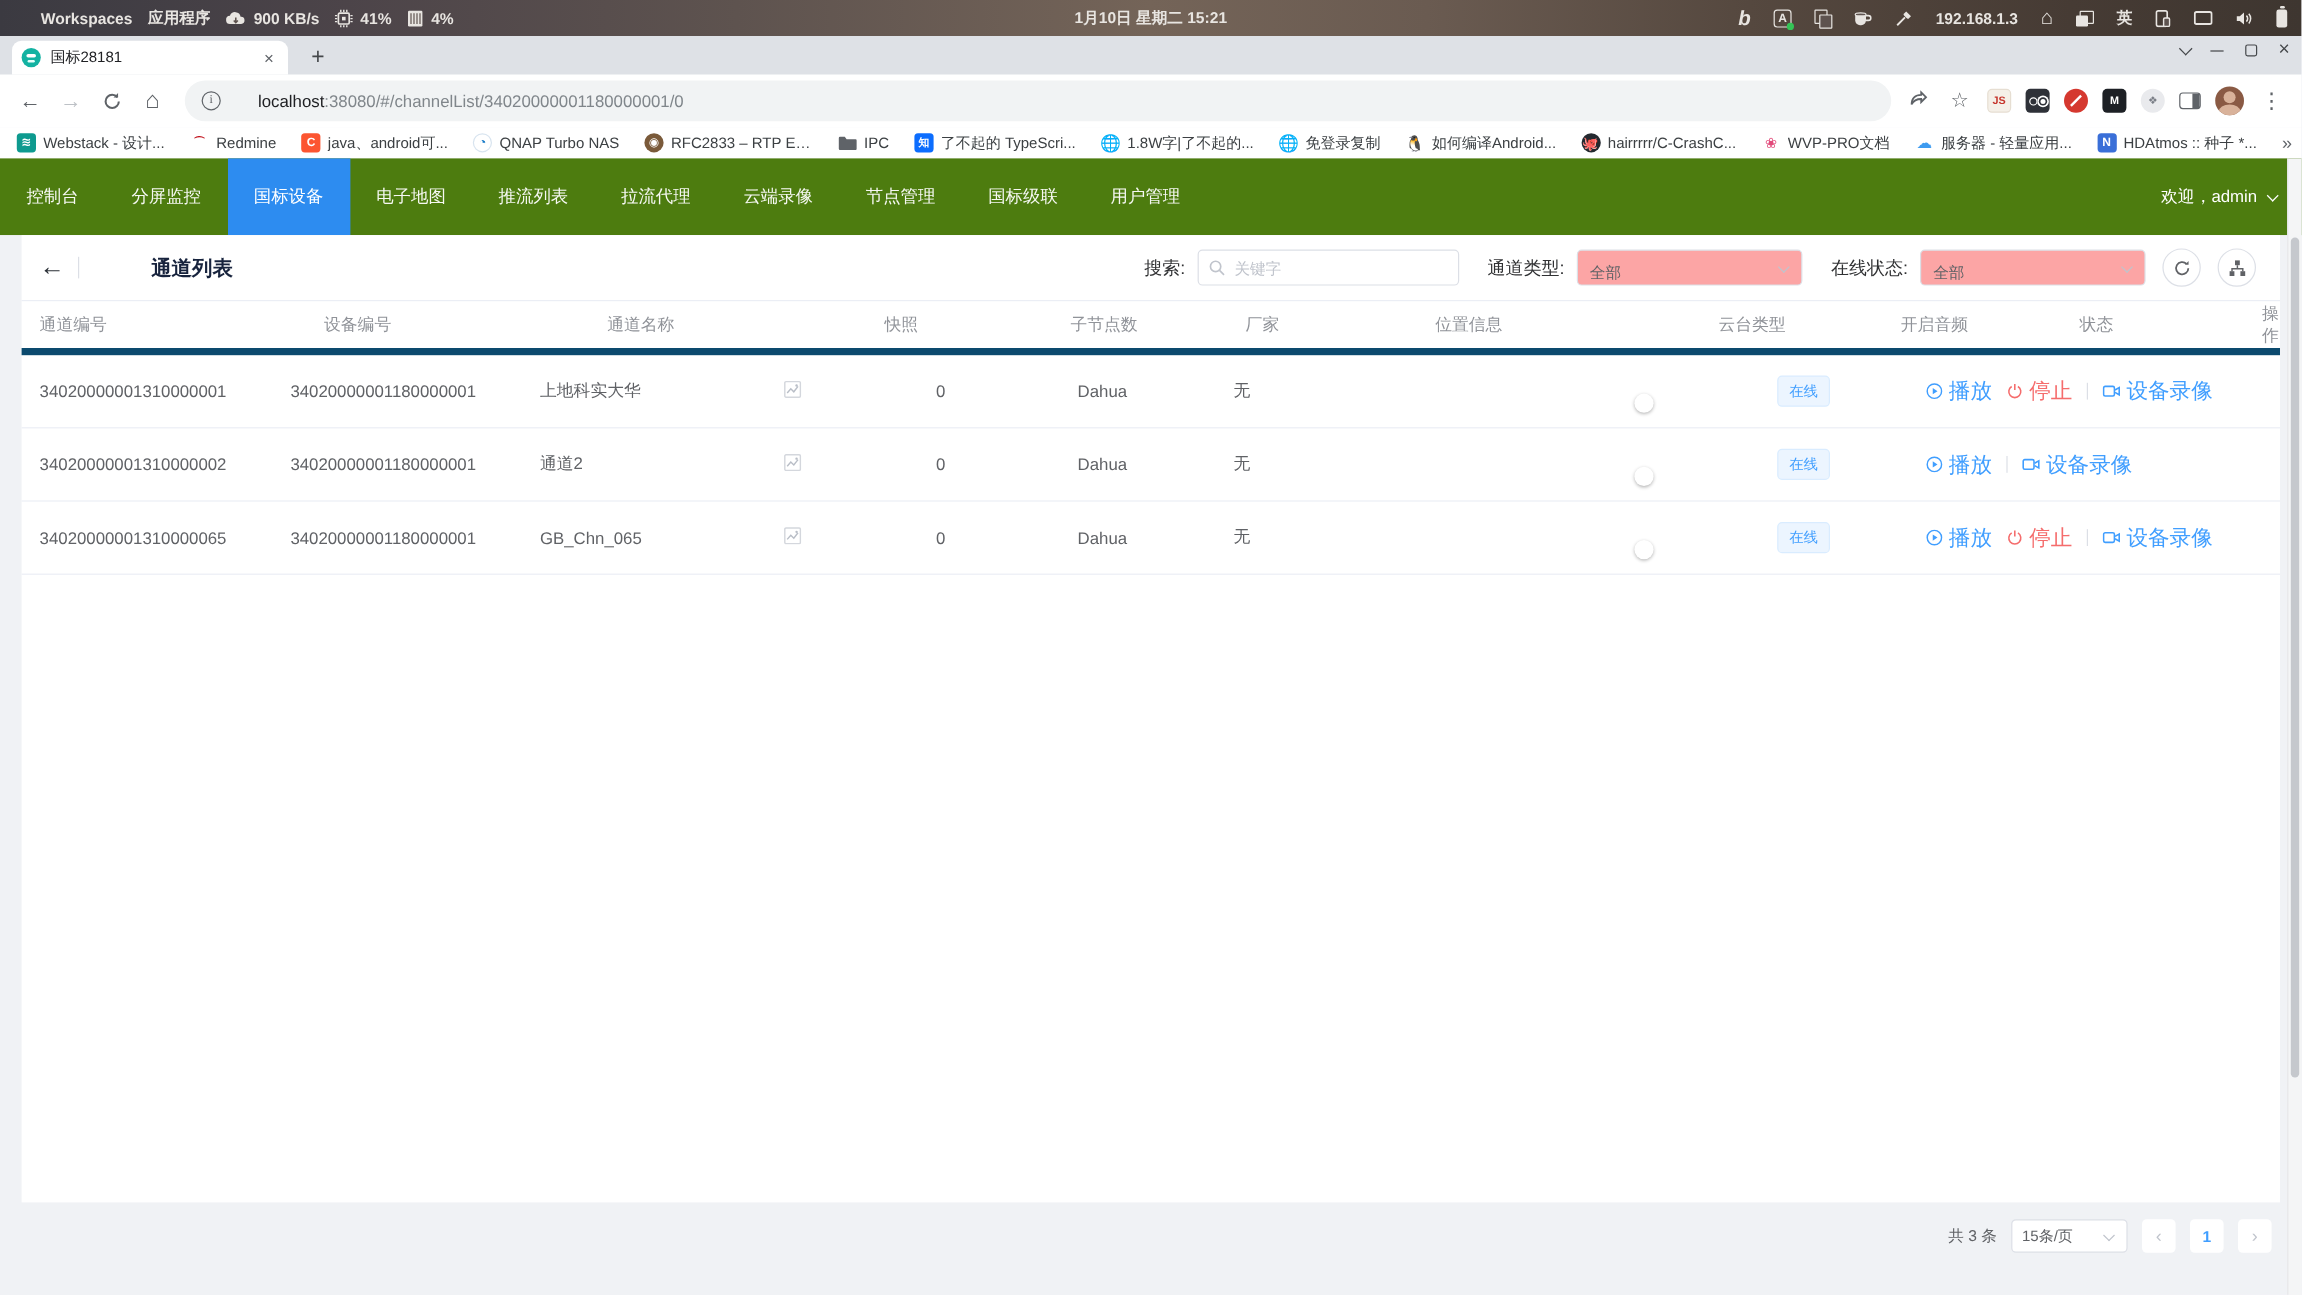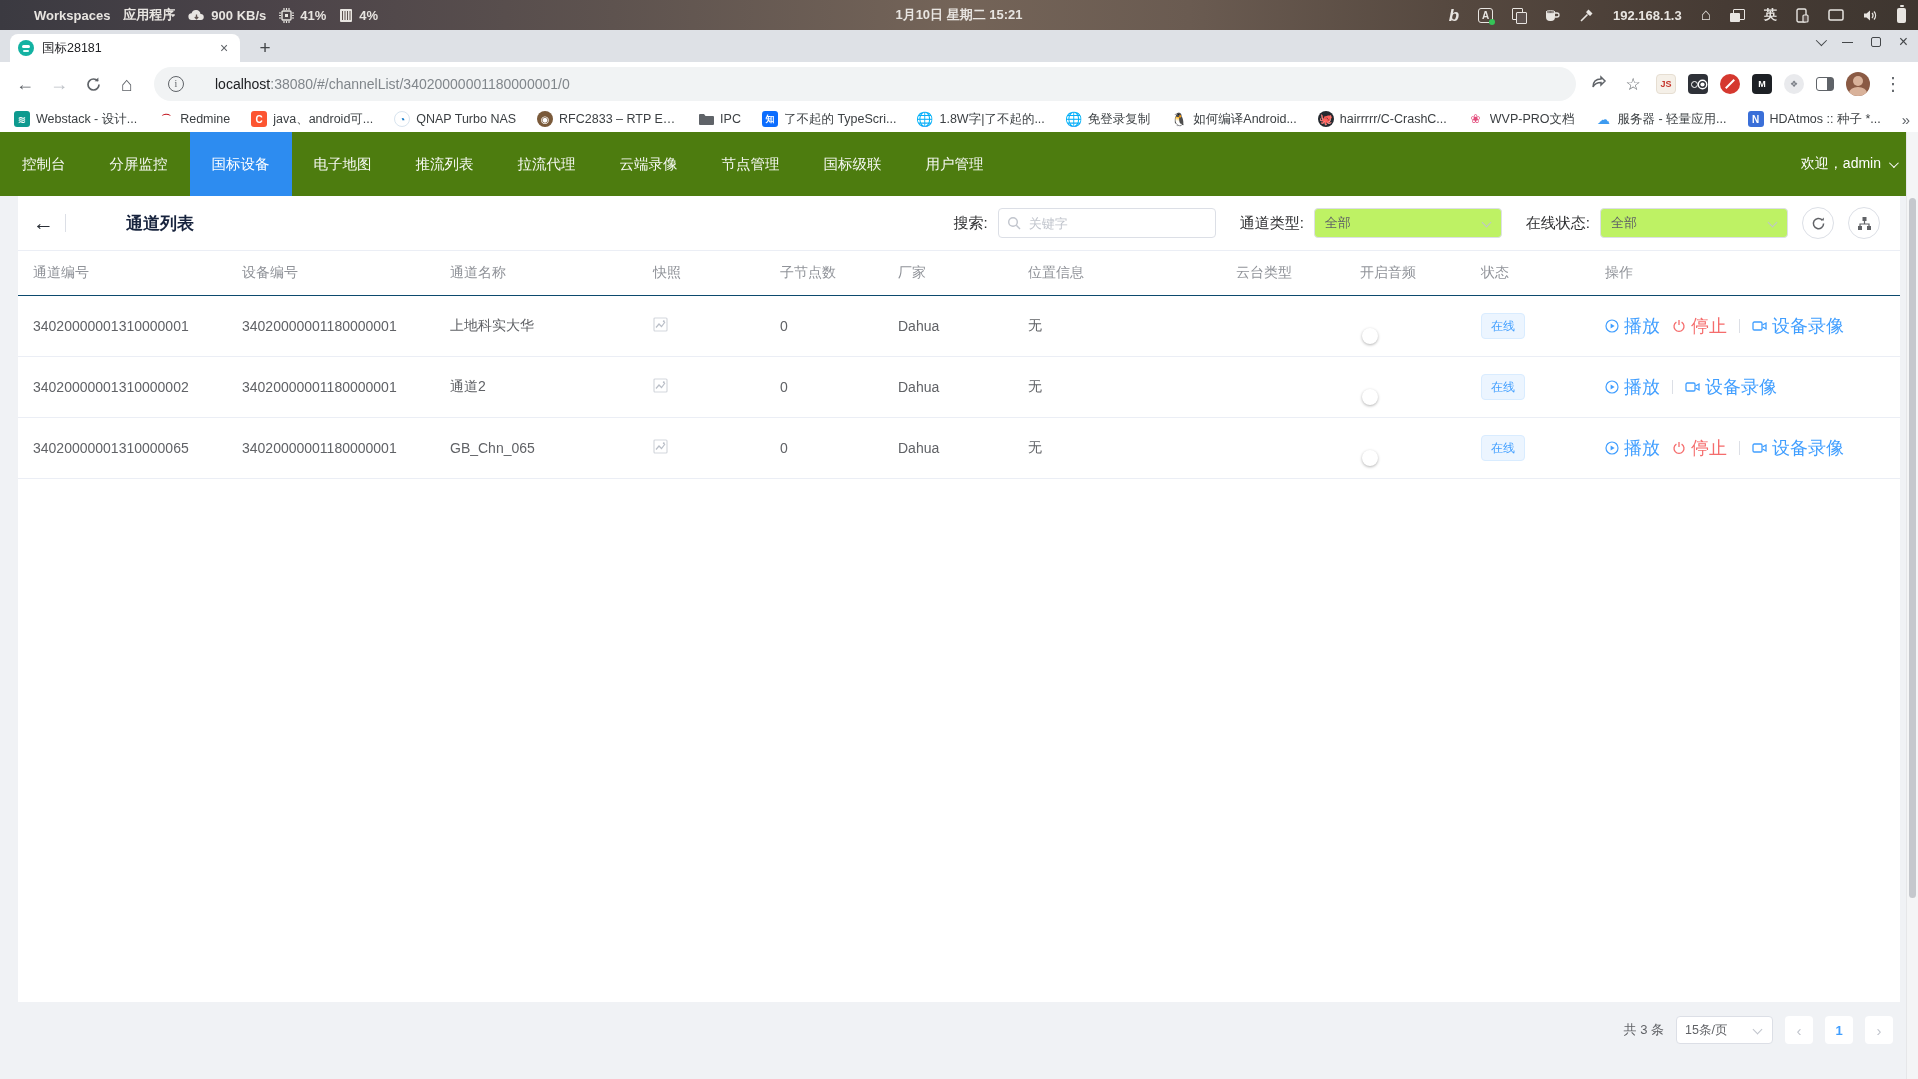--- a/index.html
+++ b/index.html
@@ -87,27 +87,27 @@
   .panel-header { height:54px; display:flex; align-items:center; padding:0 20px 0 15px; }
   .back-arrow { font-size:21px; color:#2a2f36; width:30px; cursor:pointer; }
   .vdiv { width:1px; height:18px; background:#dcdfe6; margin:0 12px 0 2px; }
   .page-title { font-size:17px; font-weight:700; color:#17233d;margin-left:48px; }
   .hdr-controls { margin-left:auto; display:flex; align-items:center; gap:10px; }
   .ctl-label { font-size:15px; color:#303133; margin-left:14px; }
   .inputwrap { position:relative; }
   .kw-input { width:218px; height:30px; border:1px solid #dcdfe6; border-radius:4px; padding:0 10px 0 30px; font-size:13px; color:#606266; outline:none; background:#fff; }
   .kw-input::placeholder { color:#c0c4cc; }
   .in-search { position:absolute; left:9px; top:8px; }
-  .selbox { width:188px; height:30px; border:1px solid #dcdfe6; border-radius:4px; position:relative; display:flex; align-items:center; padding:0 26px 0 10px; font-size:13px; color:#606266; background:#bef264; cursor:pointer; }
+  .selbox { width:188px; height:30px; border:1px solid #dcdfe6; border-radius:4px; position:relative; display:flex; align-items:flex-end; padding:0 26px 0 10px; font-size:13px; color:#606266; background:#fca5a5; cursor:pointer; }
   .selbox .caret, .psize .caret { position:absolute; right:11px; top:10px; width:7px; height:7px; border-right:1.4px solid #c0c4cc; border-bottom:1.4px solid #c0c4cc; transform:rotate(45deg); }
   .roundbtn { width:32px; height:32px; border:1px solid #dcdfe6; border-radius:50%; background:#fff; display:flex; align-items:center; justify-content:center; cursor:pointer; margin-left:4px; }
 
   
   .grid-row { display:grid; grid-template-columns:209px 208px 203px 127px 118px 130px 208px 124px 121px 124px 1fr; align-items:center; padding-left:15px; }
-  .thead { height:46px; border-top:1px solid #ebeef5; border-bottom:1px solid #0c4a6e; color:#909399; font-size:14px; font-weight:400; }
+  .thead { height:46px; border-top:1px solid #ebeef5; border-bottom:6px solid #0c4a6e; color:#909399; font-size:14px; font-weight:400;gap:28px; }
   .trow { height:61px; border-bottom:1px solid #ebeef5; color:#606266; font-size:14px; }
   .tag-online { display:inline-block; height:26px; line-height:24px; padding:0 9px; font-size:12px; color:#409eff; background:#ecf5ff; border:1px solid #d9ecff; border-radius:4px; }
   .switch { width:40px; height:20px; border-radius:10px; background:#e3e6ec; position:relative; cursor:pointer; box-shadow:inset 0 0 2px rgba(0,0,0,.08); }
   .switch:before { content:""; position:absolute; left:2px; top:2px; width:16px; height:16px; border-radius:50%; background:#fff; box-shadow:0 1px 3px rgba(0,0,0,.3); }
   .ops { display:flex; align-items:center; gap:12px; }
   .oplink { display:flex; align-items:center; gap:5px; color:#409eff; cursor:pointer; font-size:18px; }
   .oplink.danger { color:#f56c6c; }
   .opdiv { width:1px; height:14px; background:#dcdfe6; }
 
   

